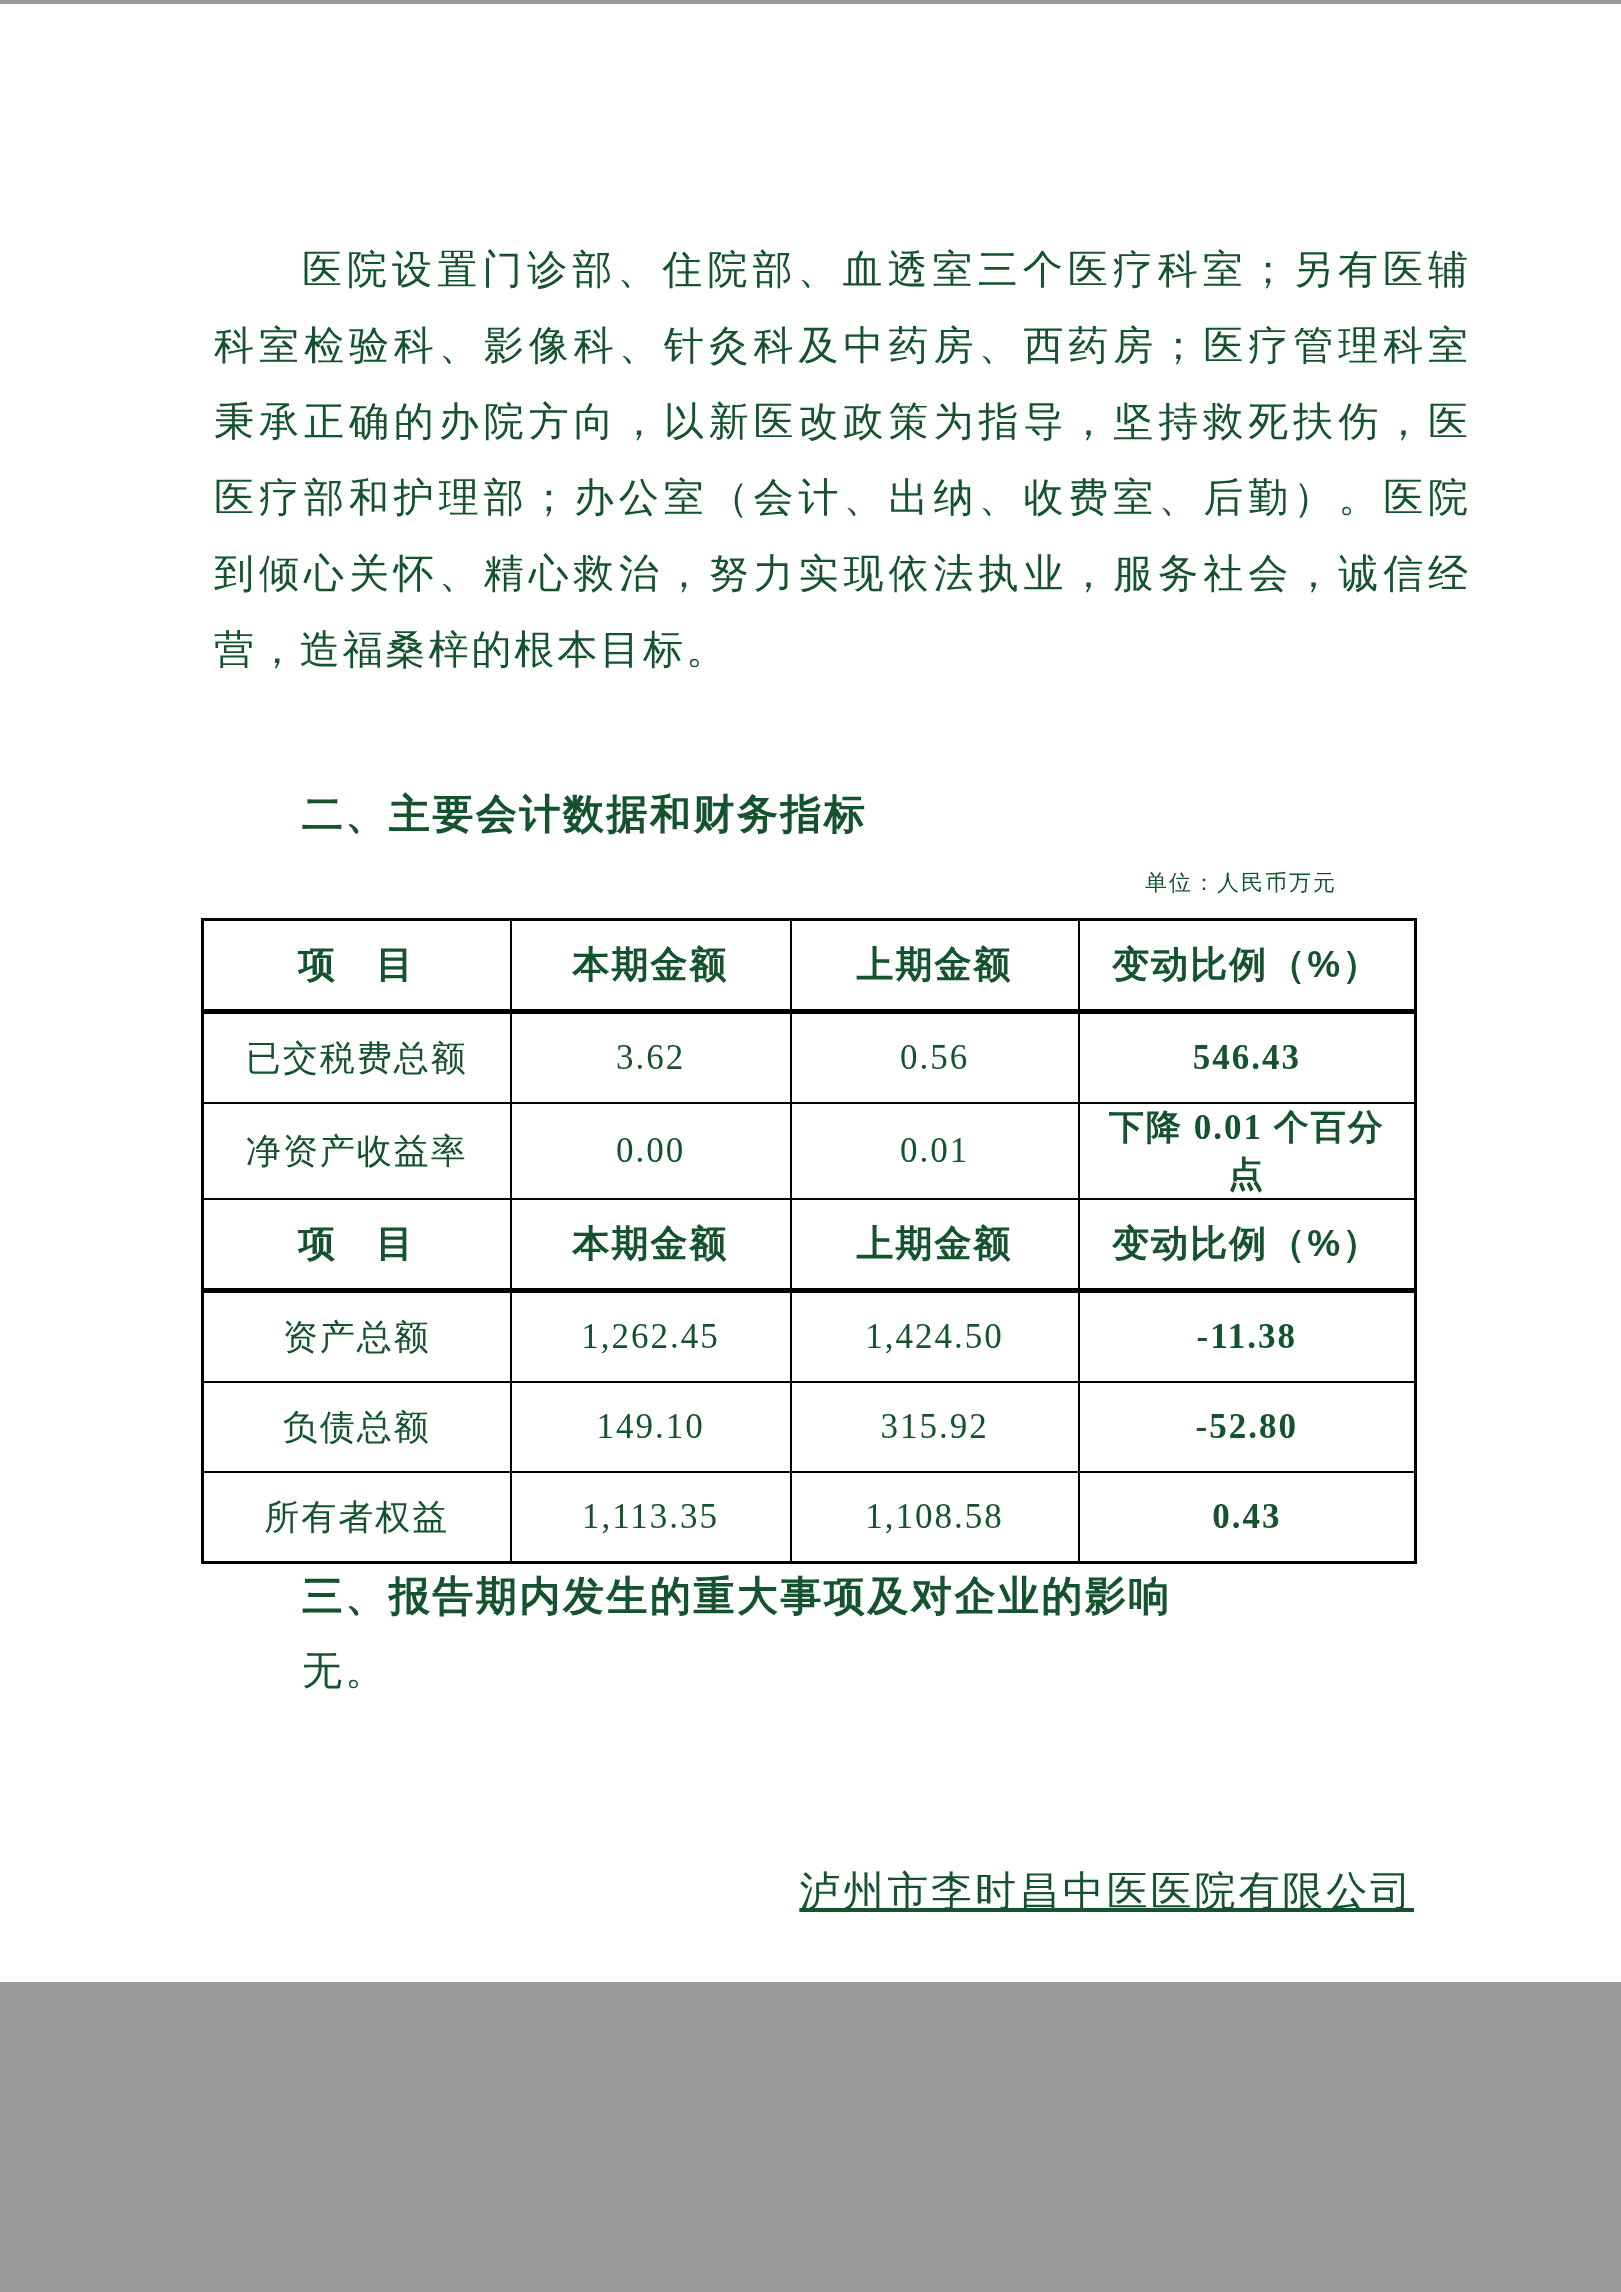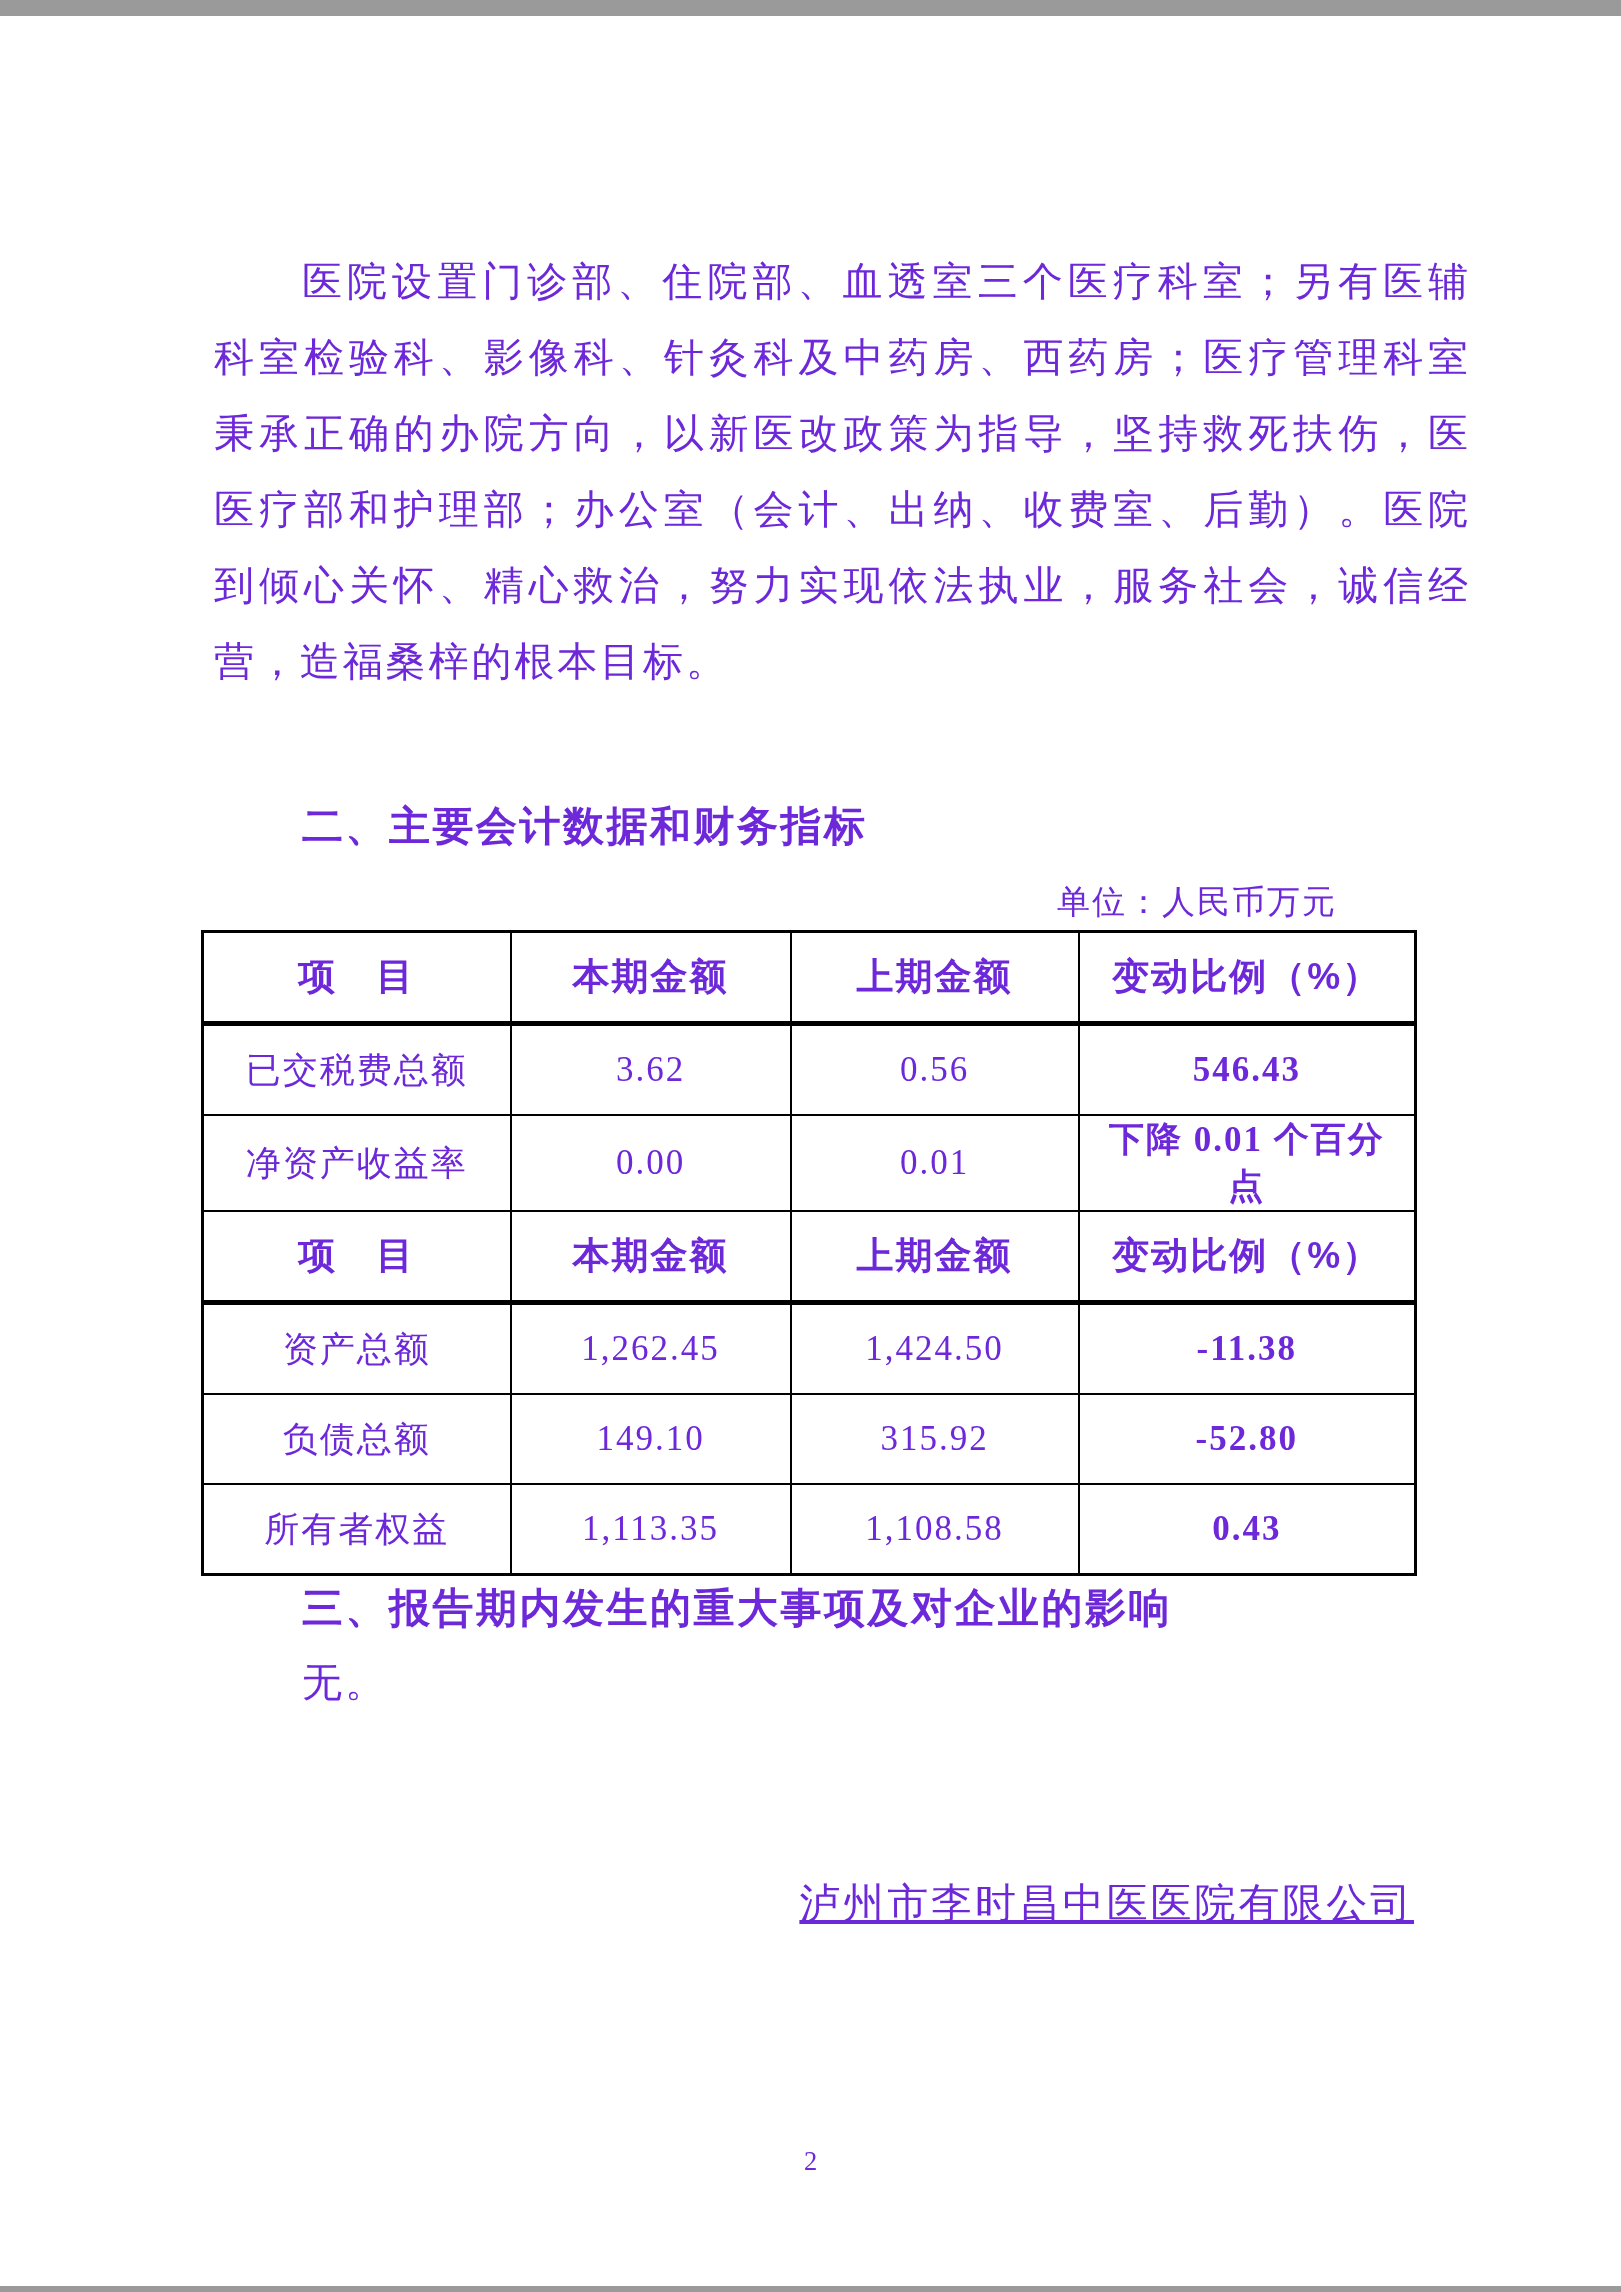--- a/index.html
+++ b/index.html
@@ -1,21 +1,21 @@
 <!DOCTYPE html>
 <html lang="zh"><head>
 <meta charset="utf-8">
 <style>
   html,body{margin:0;padding:0;background:#9a9a9a;}
   .page{
     position:relative;
-    width:1621px;height:2270px;
-    margin:16px auto;
+    width:1621px;height:1978px;
+    margin:4px auto;
     background:#ffffff;
-    color:#6d28d9;
+    color:#14532d;
     font-family:"Liberation Serif","DejaVu Serif",serif;
     overflow:hidden;
   }
   
   .paragraph{
     position:absolute;left:214px;top:228px;width:1257px;
     font-size:40px;line-height:76px;letter-spacing:2.9px;
   }
   .pline{text-align:justify;text-align-last:justify;white-space:nowrap;}
   .pline.indent{padding-left:88px;}
@@ -28,21 +28,21 @@
   }
   .sec2{top:783px;}
   .sec3{top:1565px;}
   .none-text{
     position:absolute;left:302px;top:1639px;
     font-size:40px;letter-spacing:2.9px;
   }
   
   .unit-label{
     position:absolute;top:864px;right:284px;
-    font-size:33px;letter-spacing:2px;
+    font-size:22px;letter-spacing:2px;
   }
   
   table.fin{
     position:absolute;left:201px;top:914px;width:1213px;
     border-collapse:collapse;table-layout:fixed;
     font-size:35px;
   }
   table.fin td{
     border:2.9px solid #000;
     height:88px;

